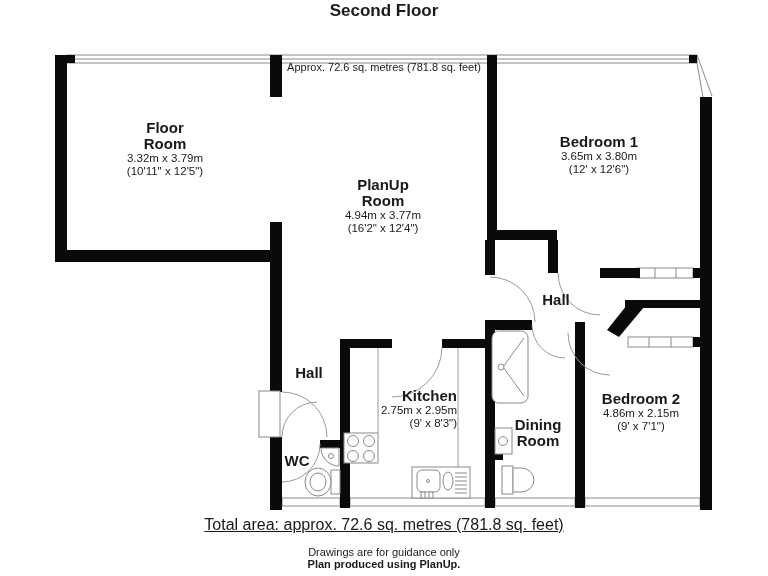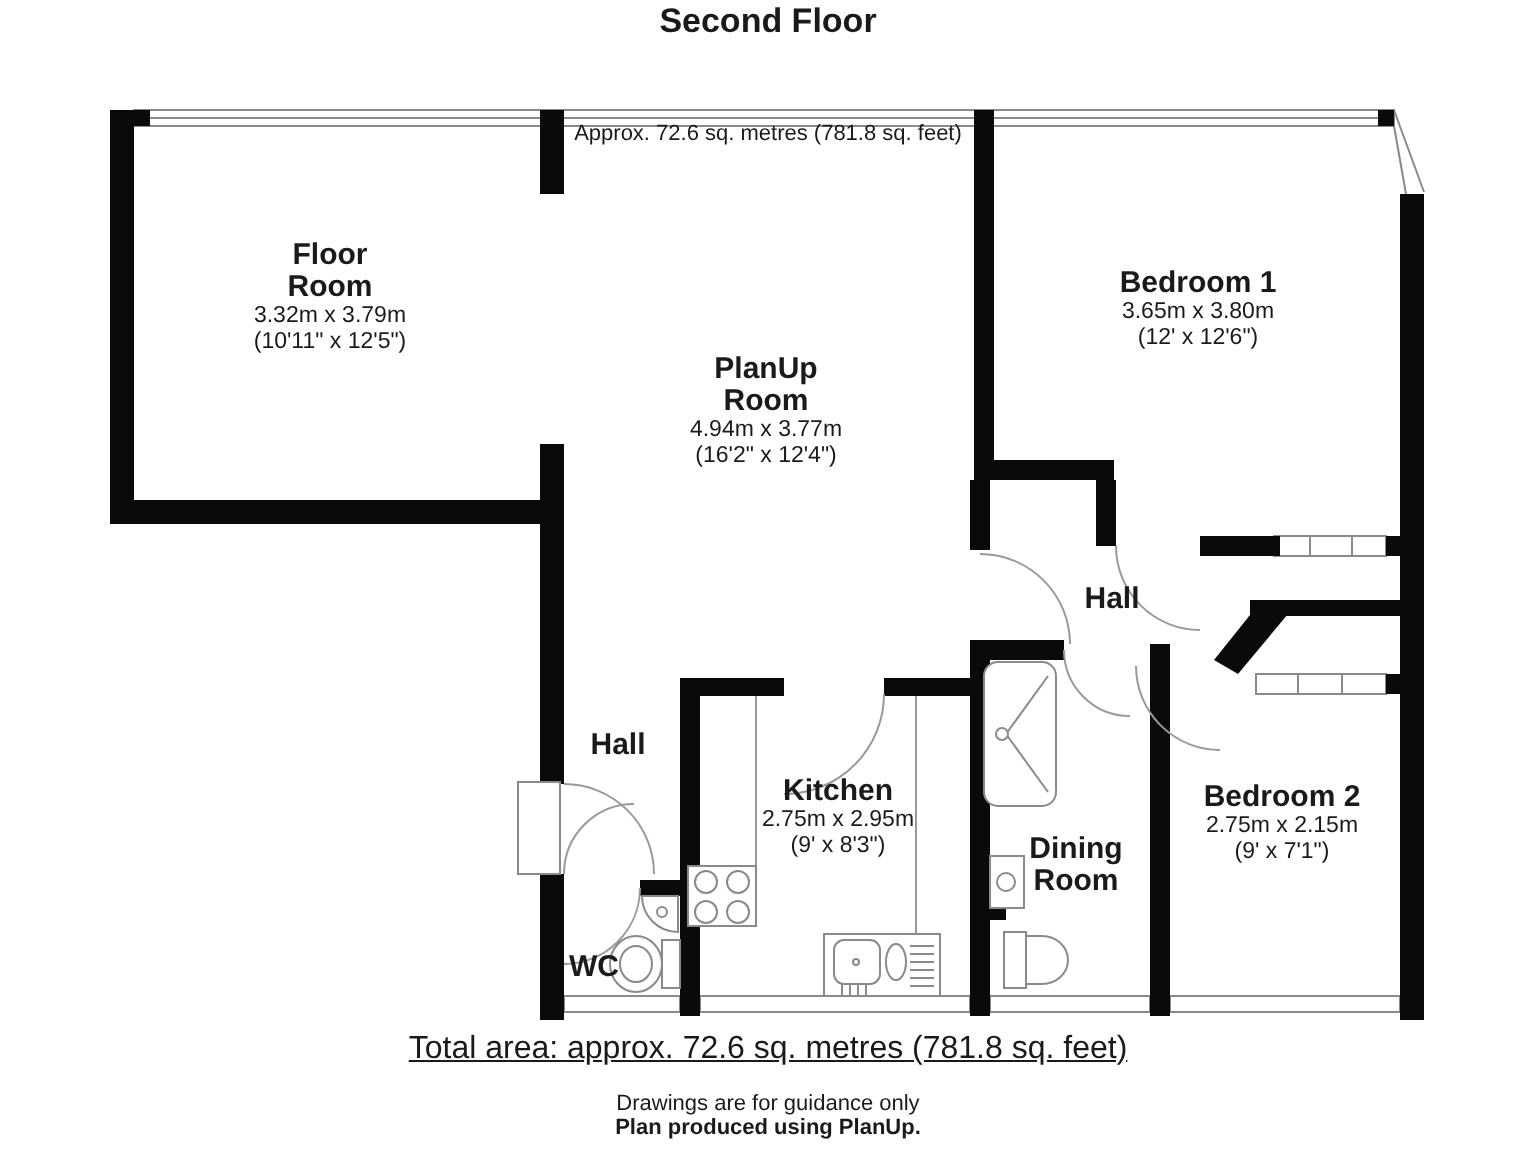--- a/index.html
+++ b/index.html
@@ -153,44 +153,44 @@
   </div>
 
   <div class="room-label" style="left:599px;top:134px;">
     <span class="room-name">Bedroom 1</span>
     <span class="dims">3.65m x 3.80m</span>
     <span class="dims">(12' x 12'6")</span>
   </div>
 
   <div class="room-label" style="left:641px;top:391px;">
     <span class="room-name">Bedroom 2</span>
-    <span class="dims">2.75m x 2.15m</span>
+    <span class="dims">4.86m x 2.15m</span>
     <span class="dims">(9' x 7'1")</span>
   </div>
 
-  <div class="room-label" style="left:419px;top:388px;">
+  <div class="room-label" style="left:419px;top:388px;text-align:right;">
     <span class="room-name">Kitchen</span>
     <span class="dims">2.75m x 2.95m</span>
     <span class="dims">(9' x 8'3")</span>
   </div>
 
   <div class="room-label" style="left:538px;top:417px;">
     <span class="room-name">Dining</span>
     <span class="room-name">Room</span>
   </div>
 
   <div class="room-label" style="left:556px;top:292px;">
     <span class="room-name">Hall</span>
   </div>
 
   <div class="room-label" style="left:309px;top:365px;">
     <span class="room-name">Hall</span>
   </div>
 
-  <div class="room-label" style="left:297px;top:476px;">
+  <div class="room-label" style="left:297px;top:453px;">
     <span class="room-name">WC</span>
   </div>
 
   <div class="hdr total">Total area: approx. 72.6 sq. metres (781.8 sq. feet)</div>
   <div class="hdr small d1">Drawings are for guidance only</div>
   <div class="hdr small d2">Plan produced using PlanUp.</div>
 
 </div>
 
 </body></html>

